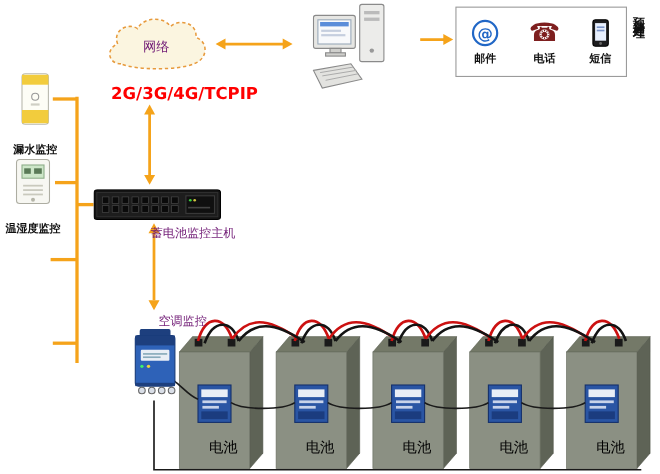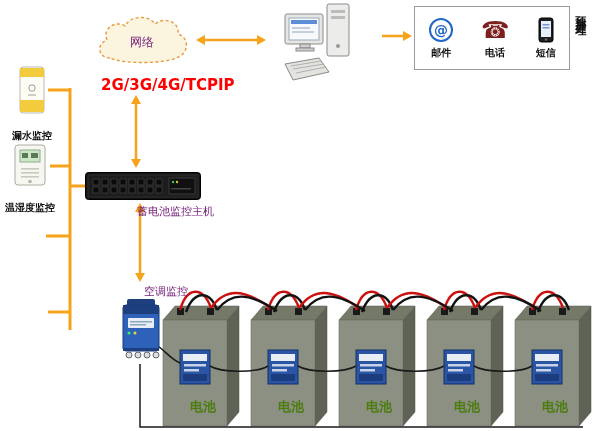--- a/index.html
+++ b/index.html
@@ -14,22 +14,22 @@
   .dev .dlabel{margin-top:15px;font-size:10px;font-weight:bold;color:#111;}
   .dev svg{margin:0 auto;}
   .alert-panel{position:absolute;left:414px;top:6px;width:154px;height:62px;z-index:2;
                border:1px solid #9b9b9b;display:flex;justify-content:space-around;align-items:center;background:#fff;}
   .alert-item{display:flex;flex-direction:column;align-items:center;gap:2px;}
   .alert-item .alabel{font-size:10px;font-weight:bold;color:#111;font-family:Liberation Serif, serif;}
   .alert-item .ico{height:27px;display:flex;align-items:center;justify-content:center;}
   .vlabel{position:absolute;left:572px;top:7px;height:64px;z-index:2;writing-mode:vertical-rl;
           font-size:11px;font-weight:bold;color:#111;letter-spacing:3px;}
   .phone-glyph{font-size:23px;line-height:26px;color:#7E1F1F;}
-  .batt-label{position:absolute;z-index:3;width:80px;text-align:center;color:#4d7c0f;
-              font-size:13px;font-weight:bold;}
+  .batt-label{position:absolute;z-index:3;width:80px;text-align:center;color:#000000;
+              font-size:13px;font-weight:normal;}
   .uplink{position:absolute;left:101px;top:76px;z-index:3;color:#FF0000;font-size:15px;font-weight:bold;white-space:nowrap;}
 </style>
 </head>
 <body>
 
 <div class="canvas">
 
   <svg id="overlay" width="600" height="431" viewBox="0 0 600 431">
     <defs>
       <g id="batt">

